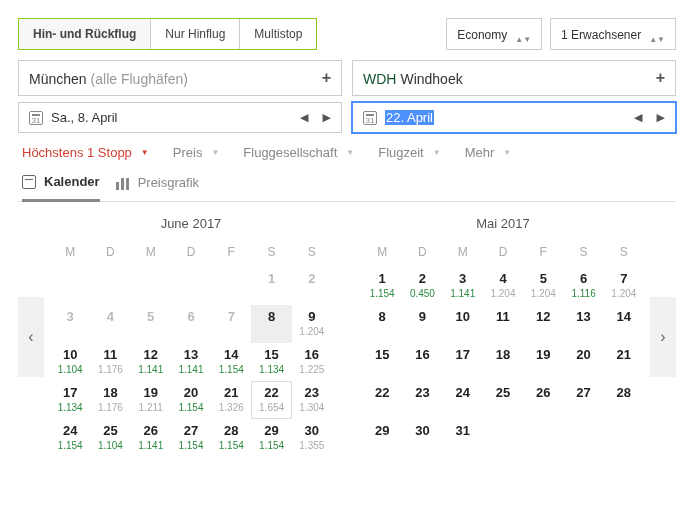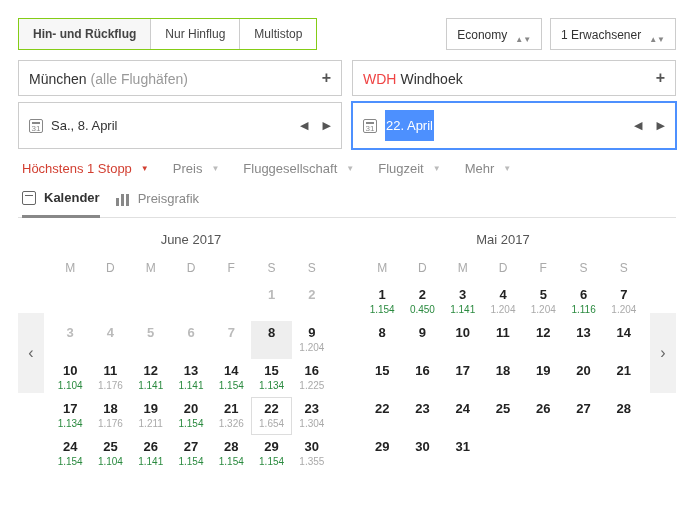--- a/index.html
+++ b/index.html
@@ -25,21 +25,21 @@
   .airport .sub { color: #999; margin-left: 4px; }
   .airport .plus { margin-left: auto; color: #555; font-size: 16px; font-weight: bold; }
 
   
   .dates { display: flex; gap: 10px; margin-top: 6px; }
   .dateinput { flex: 1; border: 1px solid #ccc; padding: 7px 10px; display: flex; align-items: center; font-size: 13px; }
   .dateinput.focused { outline: 2px solid #4d90fe; outline-offset: -1px; }
   .dateinput .cal-icon { width: 14px; height: 14px; border: 1px solid #888; position: relative; margin-right: 8px; border-radius: 2px; }
   .dateinput .cal-icon::before { content: ""; position: absolute; top: 2px; left: 2px; right: 2px; height: 2px; background: #888; }
   .dateinput .cal-icon .num { position: absolute; bottom: -1px; left: 0; right: 0; text-align: center; font-size: 8px; color: #888; }
-  .dateinput .sel { background: #4d90fe; color: #fff; padding: 8px 1px; }
+  .dateinput .sel { background: #4d90fe; color: #fff; padding: 0 1px; }
   .dateinput .arrows { margin-left: auto; display: flex; gap: 14px; color: #555; font-size: 11px; }
 
   
   .filters { display: flex; gap: 24px; padding: 12px 4px 8px; font-size: 13px; color: #888; }
   .filters .chip { display: flex; align-items: center; gap: 9px; cursor: pointer; }
   .filters .chip.red { color: #d23f31; }
   .caret { font-size: 8px; color: #bbb; }
   .filters .chip.red .caret { color: #d23f31; }
 
   
@@ -93,21 +93,21 @@
   </div>
 </div>
 
 <div class="airports">
   <div class="airport">
     <span class="main">München</span>
     <span class="sub">(alle Flughäfen)</span>
     <span class="plus">+</span>
   </div>
   <div class="airport">
-    <span class="main" style="color:#ef4444">WDH</span>
+    <span class="main" style="color:#14532d">WDH</span>
     <span class="main" style="margin-left:4px">Windhoek</span>
     <span class="plus">+</span>
   </div>
 </div>
 
 <div class="dates">
   <div class="dateinput">
     <span class="cal-icon">
         <span class="num">31</span>
       </span>

